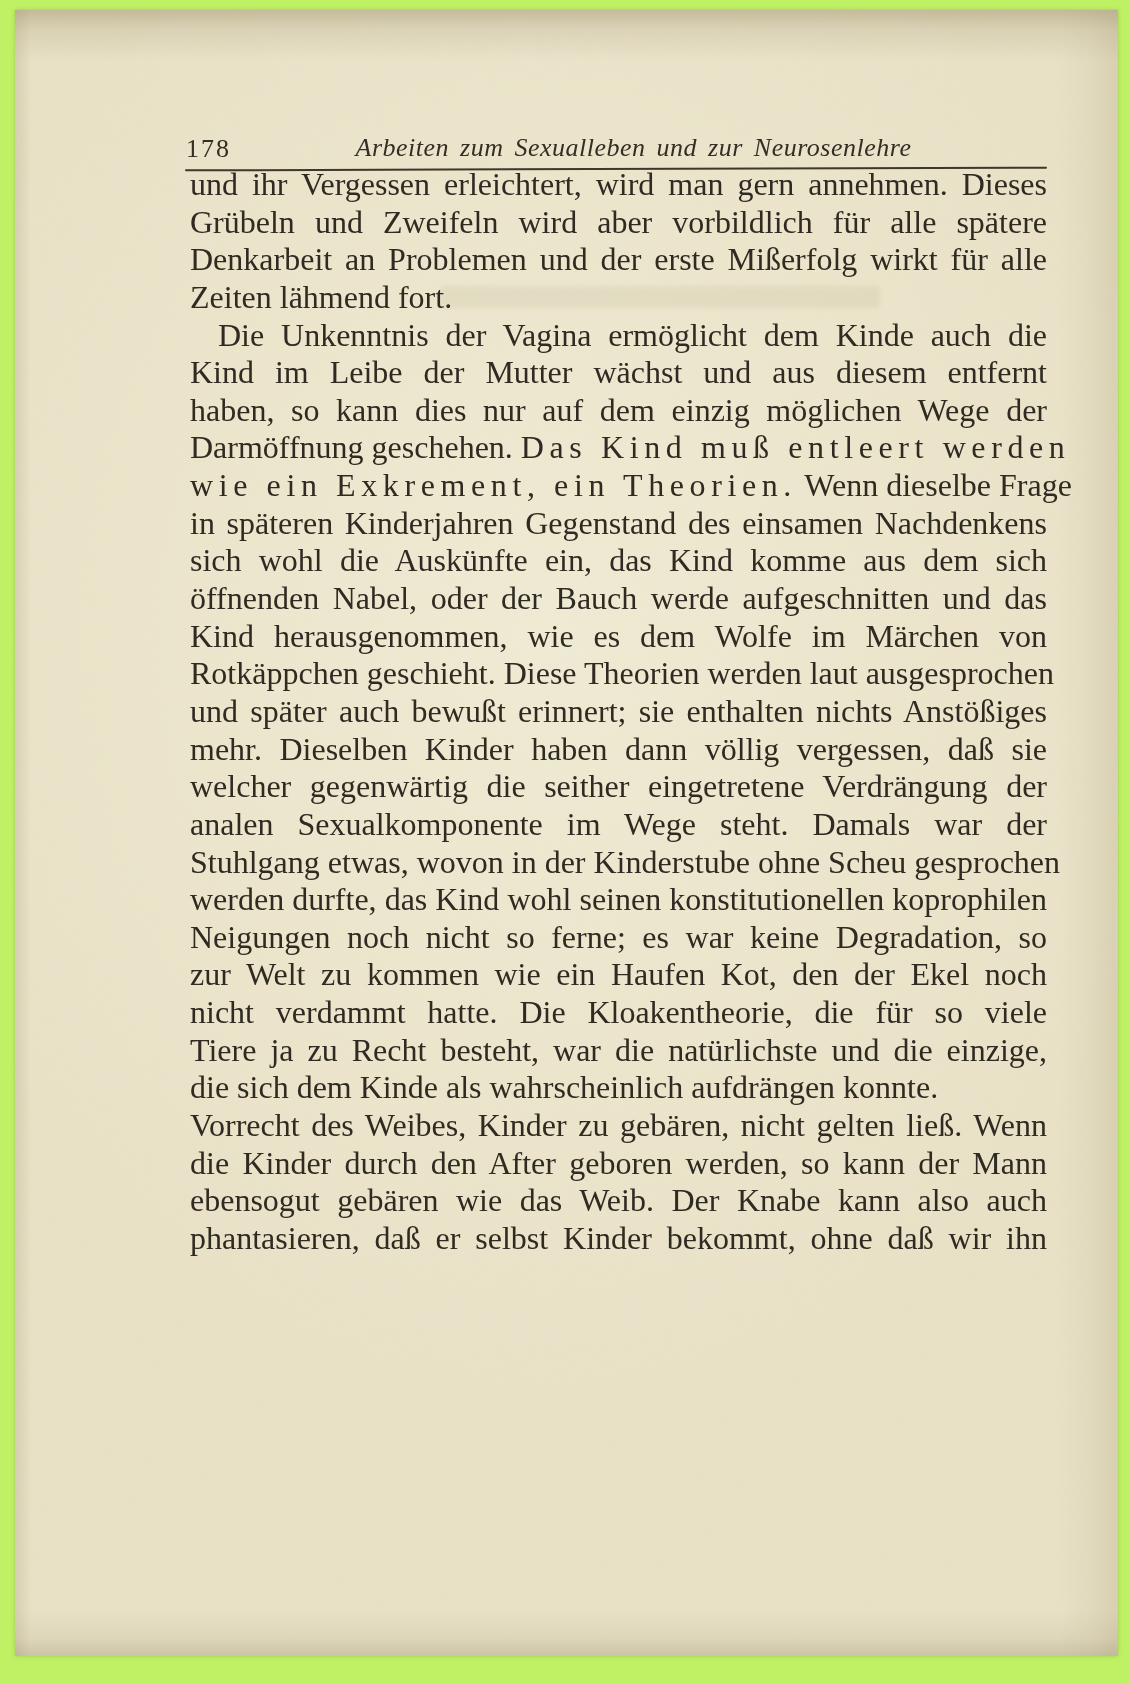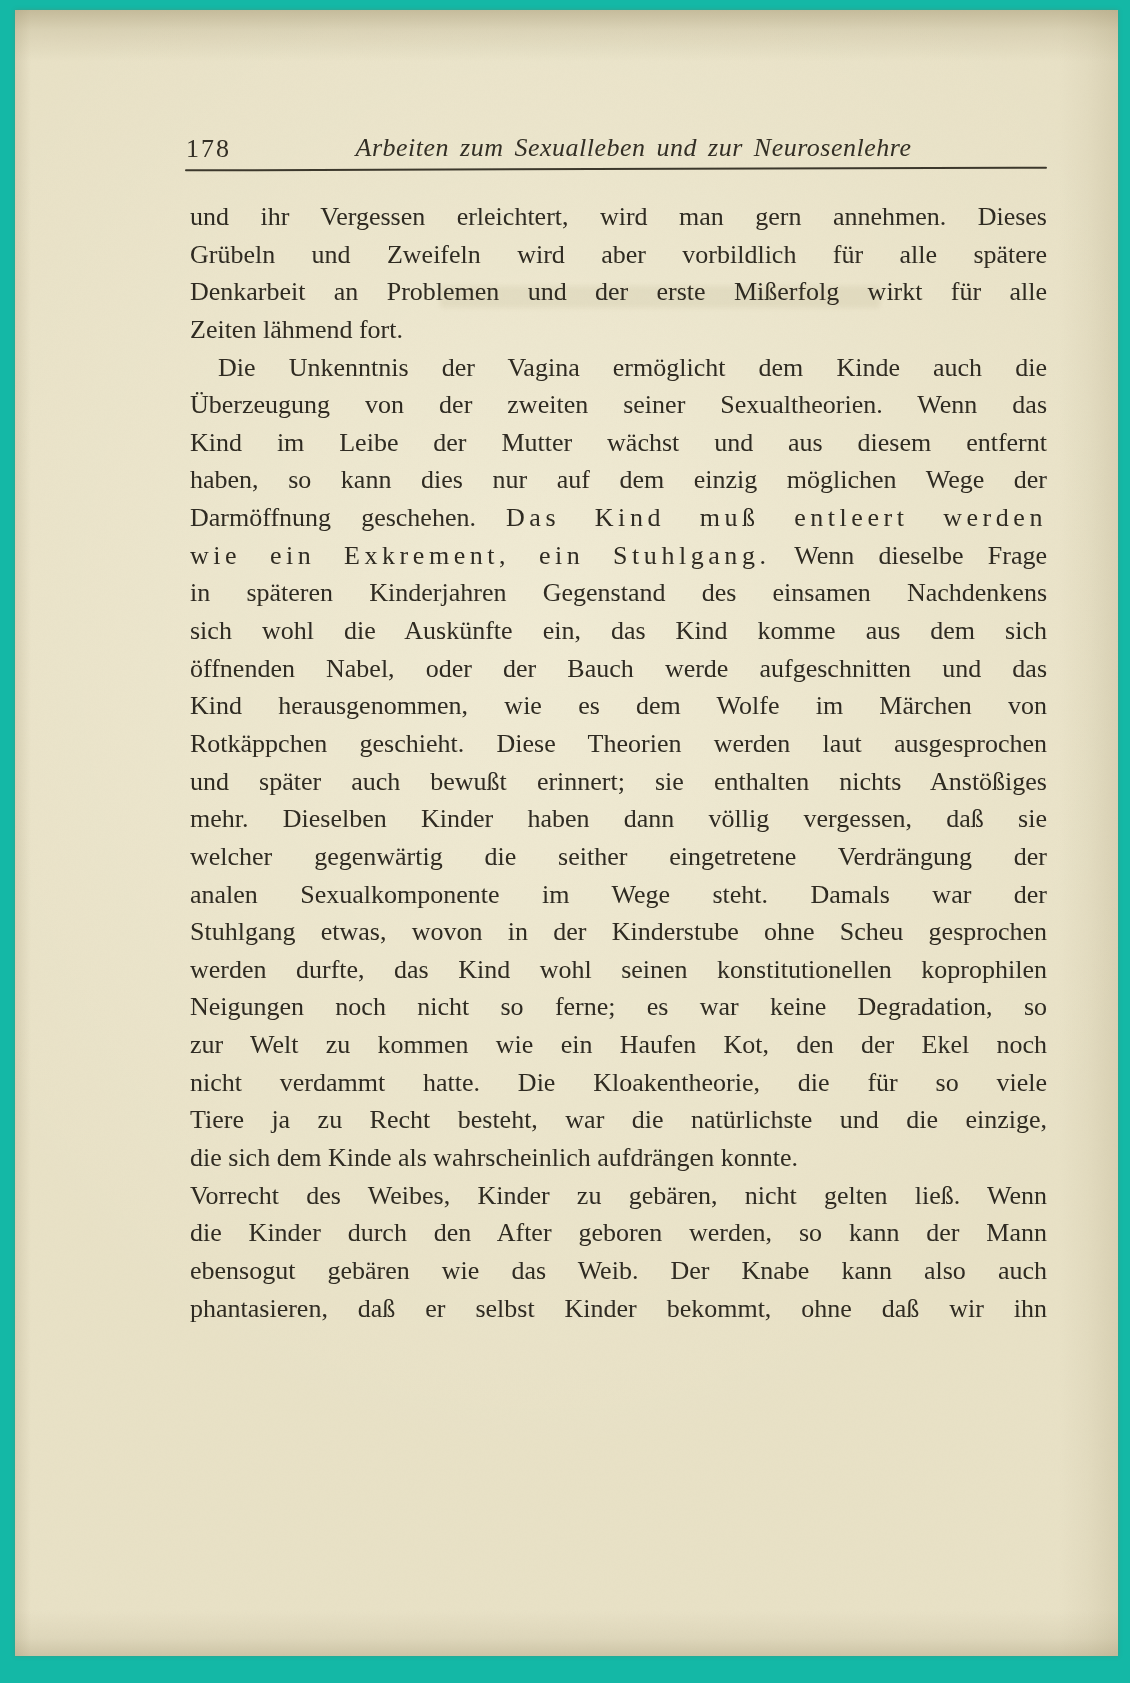--- a/index.html
+++ b/index.html
@@ -6,21 +6,21 @@
   html, body {
     margin: 0;
     padding: 0;
     background: #ffffff;
     font-family: "Liberation Serif", "DejaVu Serif", serif;
   }
   .canvas {
     position: relative;
     width: 1130px;
     height: 1683px;
-    background: #14b8a6;
+    background: #bef264;
     overflow: hidden;
   }
   
   .paper {
     position: absolute;
     left: 15px;
     top: 10px;
     width: 1103px;
     height: 1646px;
     background:
@@ -72,23 +72,23 @@
     height: 2.4px;
     background: #3c382c;
     transform: rotate(-0.18deg);
     border-radius: 2px;
   }
 
   
   .body-text {
     position: absolute;
     left: 175px;
-    top: 188px;
+    top: 156px;
     width: 857px;
-    font-size: 26px;
+    font-size: 32px;
     color: #2f2b22;
   }
   .line {
     height: 37.65px;
     line-height: 37.65px;
     text-align: justify;
     text-align-last: justify;
     white-space: nowrap;
   }
   .line.indent { text-indent: 28px; }
@@ -132,25 +132,24 @@
 
     <div class="header-rule"></div>
 
     <div class="body-text">
 
     <div class="line"><span>und ihr Vergessen erleichtert, wird man gern annehmen. Dieses</span></div>
         <div class="line"><span>Grübeln und Zweifeln wird aber vorbildlich für alle spätere</span></div>
         <div class="line"><span>Denkarbeit an Problemen und der erste Mißerfolg wirkt für alle</span></div>
         <div class="line para-end"><span>Zeiten lähmend fort.</span></div>
         <div class="line indent"><span>Die Unkenntnis der Vagina ermöglicht dem Kinde auch die</span></div>
-        <div class="line"><span>Überzeugung von der zweiten seiner Sexualtheorien. Wenn das</span></div>
         <div class="line"><span>Kind im Leibe der Mutter wächst und aus diesem entfernt</span></div>
         <div class="line"><span>haben, so kann dies nur auf dem einzig möglichen Wege der</span></div>
         <div class="line"><span>Darmöffnung geschehen. </span><span class="sp">Das Kind muß entleert werden</span></div>
-        <div class="line"><span class="sp">wie ein Exkrement, ein Stuhlgang.</span><span> Wenn dieselbe Frage</span></div>
+        <div class="line"><span class="sp">wie ein Exkrement, ein Theorien.</span><span> Wenn dieselbe Frage</span></div>
         <div class="line"><span>in späteren Kinderjahren Gegenstand des einsamen Nachdenkens</span></div>
         <div class="line"><span>sich wohl die Auskünfte ein, das Kind komme aus dem sich</span></div>
         <div class="line"><span>öffnenden Nabel, oder der Bauch werde aufgeschnitten und das</span></div>
         <div class="line"><span>Kind herausgenommen, wie es dem Wolfe im Märchen von</span></div>
         <div class="line"><span>Rotkäppchen geschieht. Diese Theorien werden laut ausgesprochen</span></div>
         <div class="line"><span>und später auch bewußt erinnert; sie enthalten nichts Anstößiges</span></div>
         <div class="line"><span>mehr. Dieselben Kinder haben dann völlig vergessen, daß sie</span></div>
         <div class="line"><span>welcher gegenwärtig die seither eingetretene Verdrängung der</span></div>
         <div class="line"><span>analen Sexualkomponente im Wege steht. Damals war der</span></div>
         <div class="line"><span>Stuhlgang etwas, wovon in der Kinderstube ohne Scheu gesprochen</span></div>

